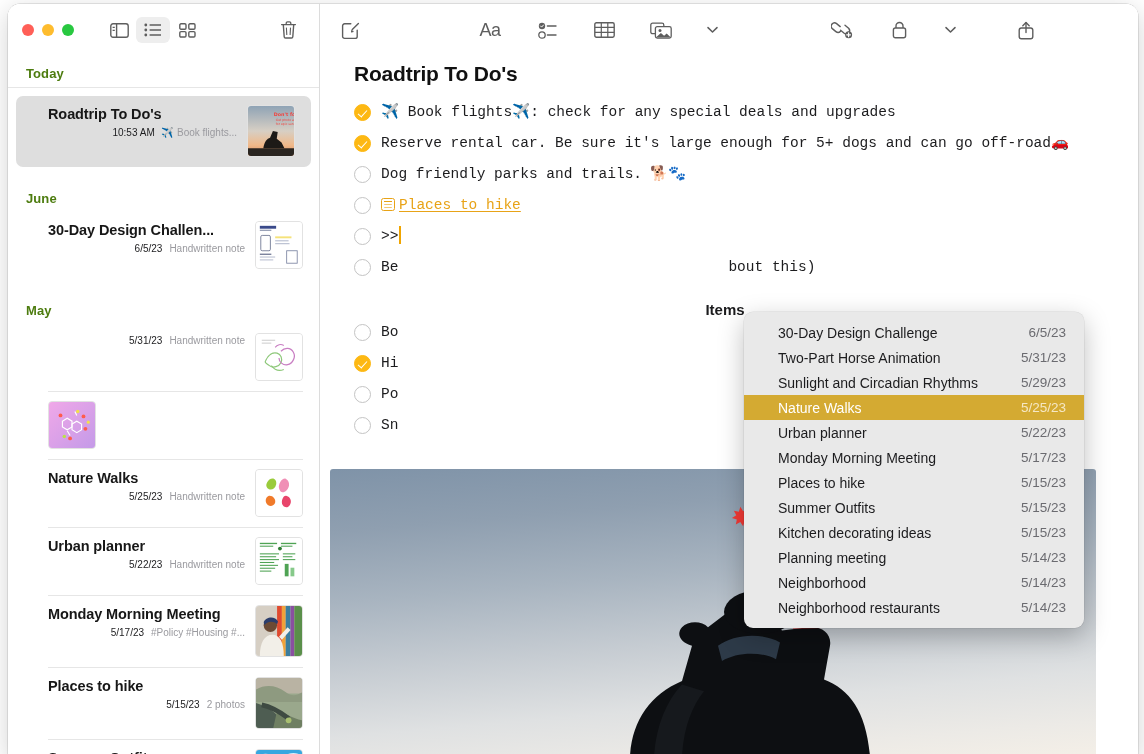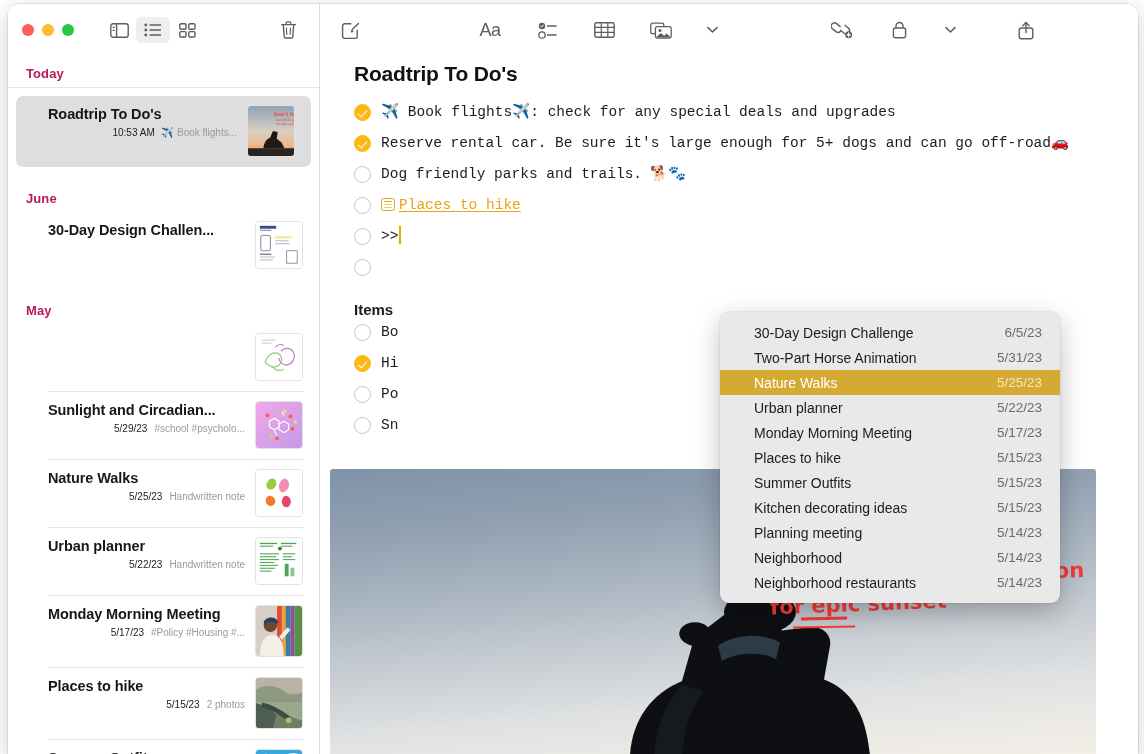--- a/index.html
+++ b/index.html
@@ -69,21 +69,21 @@
   .sb-icon { color: #5e5e5e; display: block; }
 
   .list-scroll {
     flex: 1 1 auto;
     overflow: hidden;
     position: relative;
   }
   .group-header {
     font-size: 13px;
     font-weight: 600;
-    color: #be185d;
+    color: #4d7c0f;
     padding: 10px 0 6px 18px;
     letter-spacing: .1px;
   }
   .sep-line {
     height: 1px; background: #e6e6e6;
     margin-left: 40px; margin-right: 16px;
   }
   .note-row {
     display: flex;
     align-items: flex-start;
@@ -260,20 +260,21 @@
     background: #f0a500;
     vertical-align: -4px;
     margin-left: 1px;
   }
   .section-head {
     font-size: 15px;
     font-weight: 700;
     color: #1c1c1e;
     padding: 0 34px;
     margin: 16px 8px 4px 0;
+    text-align: center;
   }
 
   
   .photo {
     position: absolute;
     left: 10px;
     right: 0px;
     bottom: 0;
     top: 413px;
     margin: 0 0 0 0;
@@ -317,21 +318,21 @@
   .star-glyph {
     position: absolute;
     left: 52.3%; top: 11.5%;
     font-size: 26px; color: #f43a36;
     transform: rotate(-8deg);
   }
 
   
   .popup {
     position: absolute;
-    left: 400px;
+    left: 424px;
     top: 256px;
     width: 340px;
     background: #e9e9e9;
     border-radius: 9px;
     box-shadow: 0 8px 26px rgba(0,0,0,0.25), 0 0 0 0.5px rgba(0,0,0,0.10);
     padding: 8px 0;
     z-index: 50;
     backdrop-filter: blur(10px);
   }
   .popup-row {
@@ -438,20 +439,23 @@
               <text x="29" y="20" font-size="3.2" fill="#f2443f" font-family="DejaVu Sans">for epic sunset</text>
             </svg>
           </div>
         </div>
         <div style="height:14px"></div>
 
         <div class="group-header">June</div>
         <div class="note-row">
           <div class="note-text">
             <div class="note-title">30-Day Design Challen...</div>
+            <div class="note-meta">
+              <span>6/5/23</span><span class="snippet">Handwritten note</span>
+            </div>
           </div>
           <div class="thumb">
             <svg viewBox="0 0 48 48">
               <rect width="48" height="48" fill="#fff"></rect>
               <rect x="4" y="4" width="17" height="3" fill="#3a4a8a"></rect>
               <rect x="4" y="8" width="12" height="1.4" fill="#9aa2b8"></rect>
               <rect x="5" y="14" width="10" height="16" rx="1.5" fill="none" stroke="#6b7390" stroke-width="0.9"></rect>
               <rect x="20" y="15" width="17" height="2" fill="#f5e27a"></rect>
               <rect x="20" y="19" width="14" height="1.2" fill="#b9bfd1"></rect>
               <rect x="20" y="22" width="15" height="1.2" fill="#b9bfd1"></rect>
@@ -461,42 +465,39 @@
               <rect x="32" y="30" width="11" height="13" fill="none" stroke="#7d86a3" stroke-width="0.9"></rect>
             </svg>
           </div>
         </div>
         <div style="height:14px"></div>
 
         <div class="group-header">May</div>
 
         <div class="note-row">
           <div class="note-text">
+            <div class="note-meta">
+              <span>5/31/23</span><span class="snippet">Handwritten note</span>
+            </div>
           </div>
           <div class="thumb">
             <svg viewBox="0 0 48 48">
               <rect width="48" height="48" fill="#fff"></rect>
               <path d="M10 28c3-7 8-9 12-8s6 6 4 10-8 6-12 3-5-3-4-5z" fill="none" stroke="#8ec87a" stroke-width="1.3"></path>
               <path d="M26 18c4-4 10-4 13 1s-1 12-6 13-9-3-9-7" fill="none" stroke="#c97fc3" stroke-width="1.3"></path>
               <path d="M16 33c3 4 8 6 13 4" fill="none" stroke="#8ec87a" stroke-width="1.1"></path>
               <path d="M20 14c2-3 6-4 9-2" fill="none" stroke="#c97fc3" stroke-width="1.1"></path>
               <rect x="6" y="6" width="14" height="1" fill="#c9c9c9"></rect>
               <rect x="6" y="9" width="10" height="1" fill="#c9c9c9"></rect>
             </svg>
           </div>
         </div>
         <div class="sep-line"></div>
 
         <div class="note-row">
-          <div class="note-text">
-            <div class="note-title">Sunlight and Circadian...</div>
-            <div class="note-meta">
-              <span>5/29/23</span><span class="snippet">#school #psycholo...</span>
-            </div>
-          </div>
           <div class="thumb">
             <svg viewBox="0 0 48 48">
               <defs>
                   <linearGradient id="pk" x1="0" y1="0" x2="1" y2="1">
                 <stop offset="0" stop-color="#f0a8e8"></stop>
                     <stop offset="1" stop-color="#c49ae8"></stop>
                   </linearGradient>
                 </defs>
               <rect width="48" height="48" fill="url(#pk)"></rect>
               <g stroke="#ffffff" stroke-width="1.2" fill="none">
@@ -750,20 +751,21 @@
             </span>
           </div>
 
           <div class="check-row">
             <span class="cbox"></span>
             <span class="row-text"><span>&gt;&gt;</span><span class="caret"></span></span>
           </div>
 
           <div class="check-row">
             <span class="cbox"></span>
+            <span class="row-text"><span>Be</span><span style="display:inline-block;width:330px"></span><span>bout this)</span></span>
           </div>
         </div>
 
         <div class="section-head">Items</div>
 
         <div class="check-list" style="margin-top:2px">
           <div class="check-row">
             <span class="cbox"></span>
             <span class="row-text">Bo</span>
           </div>
@@ -799,20 +801,24 @@
 
         <div class="popup">
           <div class="popup-row">
             <span>30-Day Design Challenge</span>
             <span class="popup-date">6/5/23</span>
           </div>
           <div class="popup-row">
             <span>Two-Part Horse Animation</span>
             <span class="popup-date">5/31/23</span>
           </div>
+          <div class="popup-row">
+            <span>Sunlight and Circadian Rhythms</span>
+            <span class="popup-date">5/29/23</span>
+          </div>
           <div class="popup-row sel">
             <span>Nature Walks</span>
             <span class="popup-date">5/25/23</span>
           </div>
           <div class="popup-row">
             <span>Urban planner</span>
             <span class="popup-date">5/22/23</span>
           </div>
           <div class="popup-row">
             <span>Monday Morning Meeting</span>

